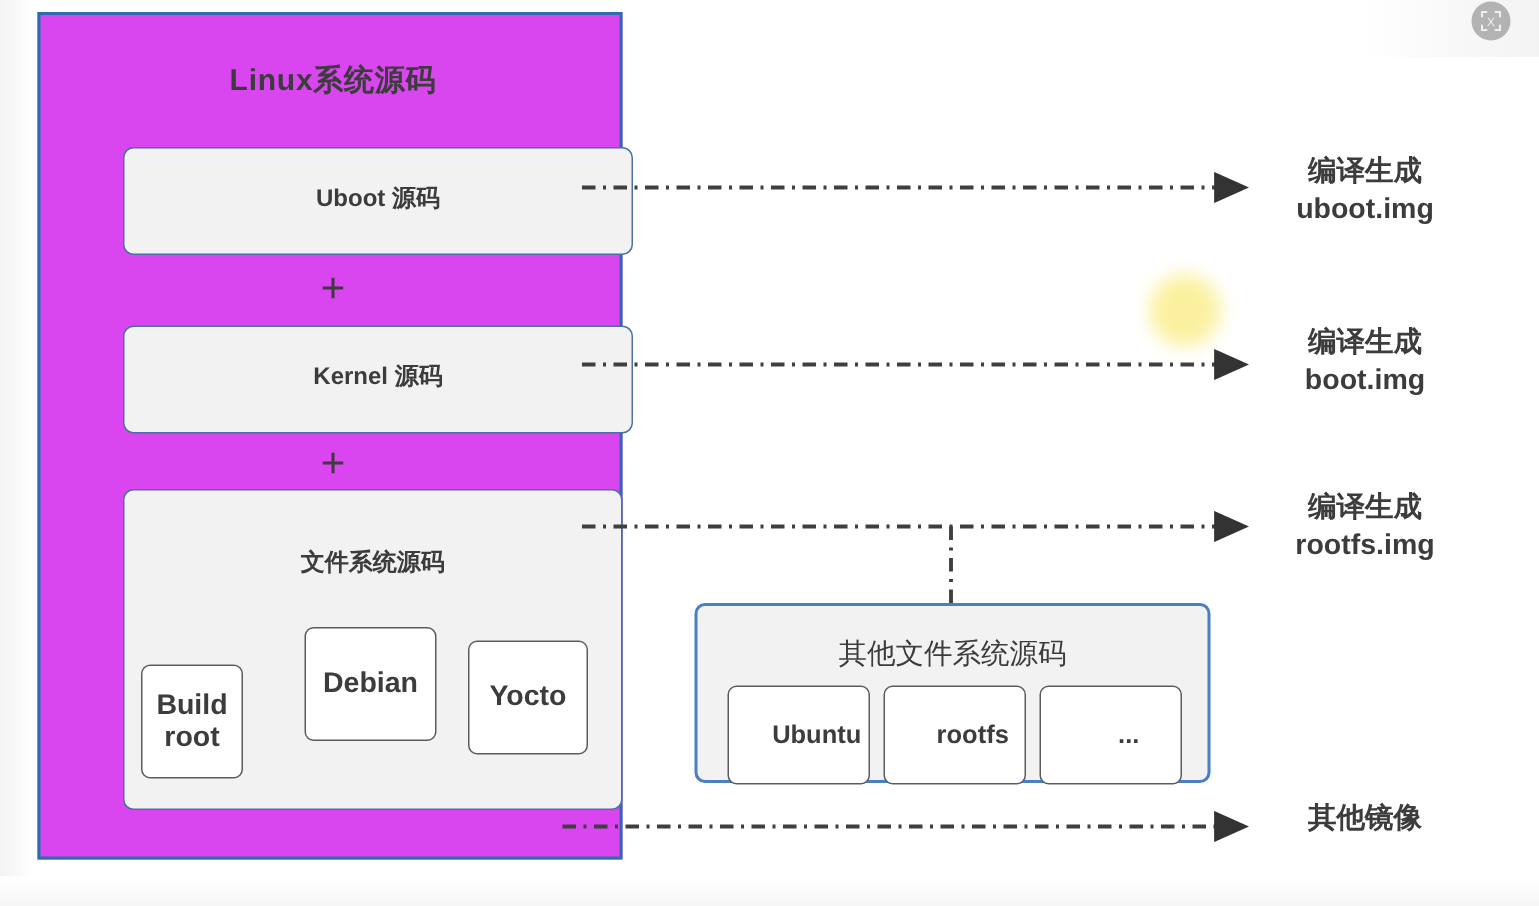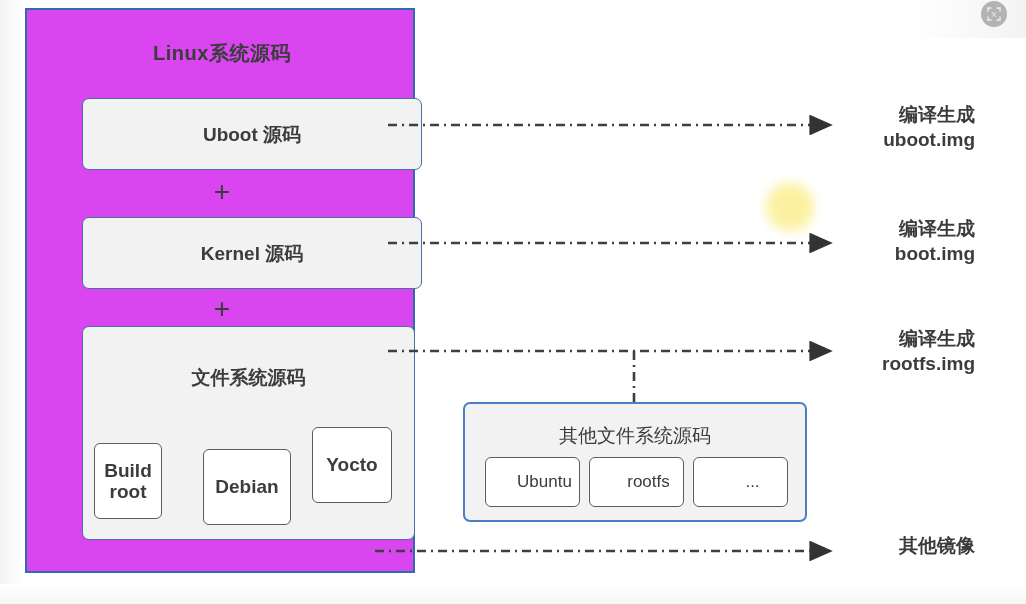--- a/index.html
+++ b/index.html
@@ -64,21 +64,21 @@
     background: #f2f2f2;
     border: 1.6px solid #4a6fa5;
     border-radius: 7px;
     box-sizing: border-box;
   }
   .inner-box-label {
     position: absolute;
     left: 0;
     width: 100%;
     text-align: center;
-    font-size: 19px;
+    font-size: 16px;
     font-weight: bold;
     color: #3c3c3c;
   }
   #box-uboot { left: 55px; top: 88px; width: 340px; height: 72px; }
   #box-uboot .inner-box-label { top: 23px; }
   #box-kernel { left: 55px; top: 207px; width: 340px; height: 72px; }
   #box-kernel .inner-box-label { top: 23px; }
   #box-rootfs { left: 55px; top: 316px; width: 333px; height: 214px; }
   #box-rootfs .inner-box-label { top: 38px; }
 
@@ -105,21 +105,21 @@
     display: flex;
     align-items: center;
     justify-content: center;
     font-size: 19px;
     font-weight: bold;
     color: #3c3c3c;
     text-align: center;
     line-height: 1.12;
   }
   #chip-buildroot { left: 67px; top: 417px; width: 68px; height: 76px; margin-top: 16px; }
-  #chip-debian    { left: 176px; top: 439px; width: 88px; height: 76px; }
+  #chip-debian    { left: 176px; top: 408px; width: 88px; height: 76px; }
   #chip-yocto     { left: 285px; top: 417px; width: 80px; height: 76px; }
 
   
   .other-fs-panel {
     position: absolute;
     left: 463px;
     top: 402px;
     width: 344px;
     height: 120px;
     background: #f2f2f2;
@@ -139,34 +139,34 @@
   .chip-sm {
     position: absolute;
     background: #ffffff;
     border: 1.8px solid #5c5c5c;
     border-radius: 6px;
     box-sizing: border-box;
     display: flex;
     align-items: center;
     justify-content: center;
     font-size: 17px;
-    font-weight: normal;
+    font-weight: bold;
     color: #3c3c3c;
     top: 457px;
-    height: 50px;
+    height: 66px;
     padding-left: 24px;
   }
   #chip-ubuntu  { left: 485px; width: 95px; }
   #chip-openwrt { left: 589px; width: 95px; }
   #chip-dots    { left: 693px; width: 95px; }
 
   
   .right-label {
     position: absolute;
-    text-align: right;
+    text-align: center;
     font-size: 19px;
     font-weight: bold;
     color: #3c3c3c;
     line-height: 1.32;
     white-space: pre-line;
   }
   #label-uboot  { left: 845px; top: 102px; width: 130px; }
   #label-boot   { left: 845px; top: 216px; width: 130px; }
   #label-rootfs { left: 845px; top: 326px; width: 130px; }
   #label-other  { left: 845px; top: 533px; width: 130px; }

